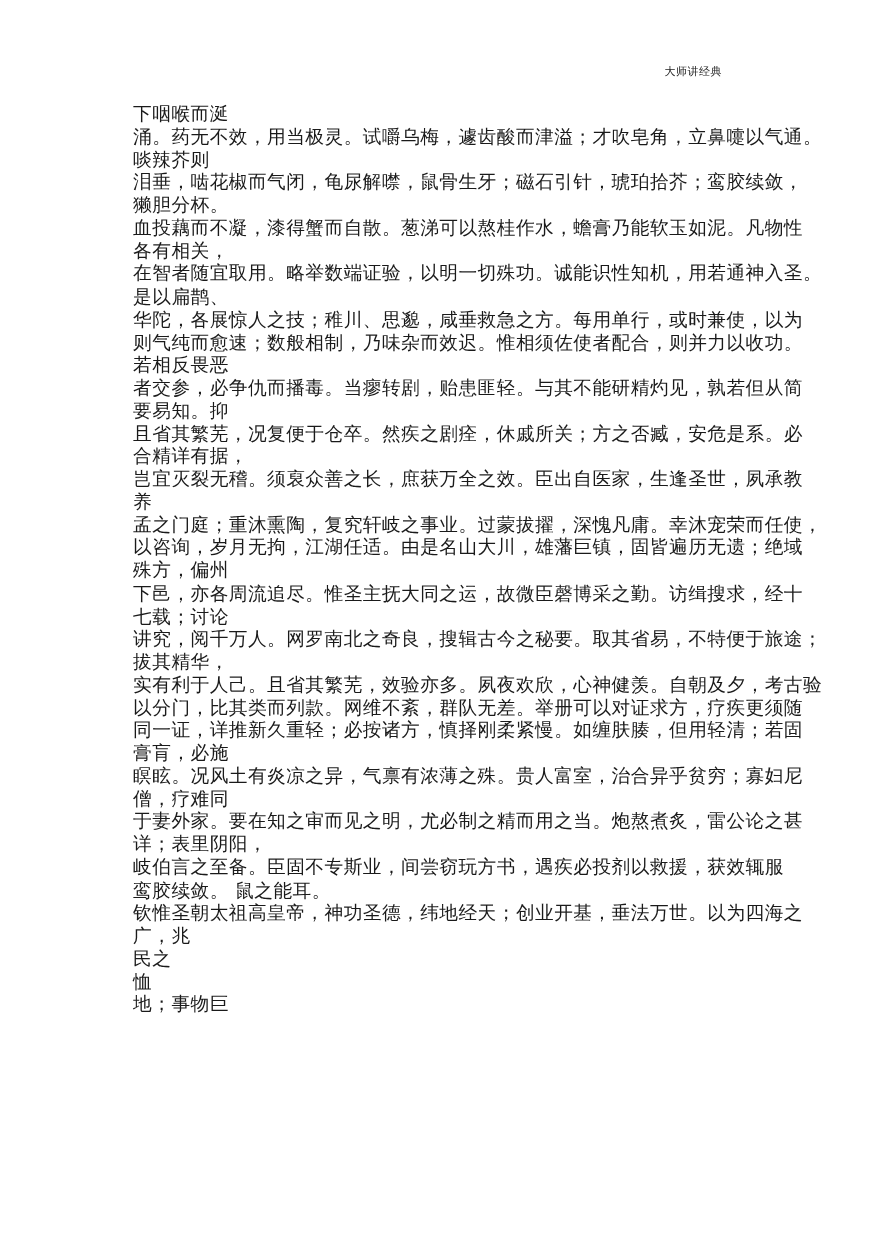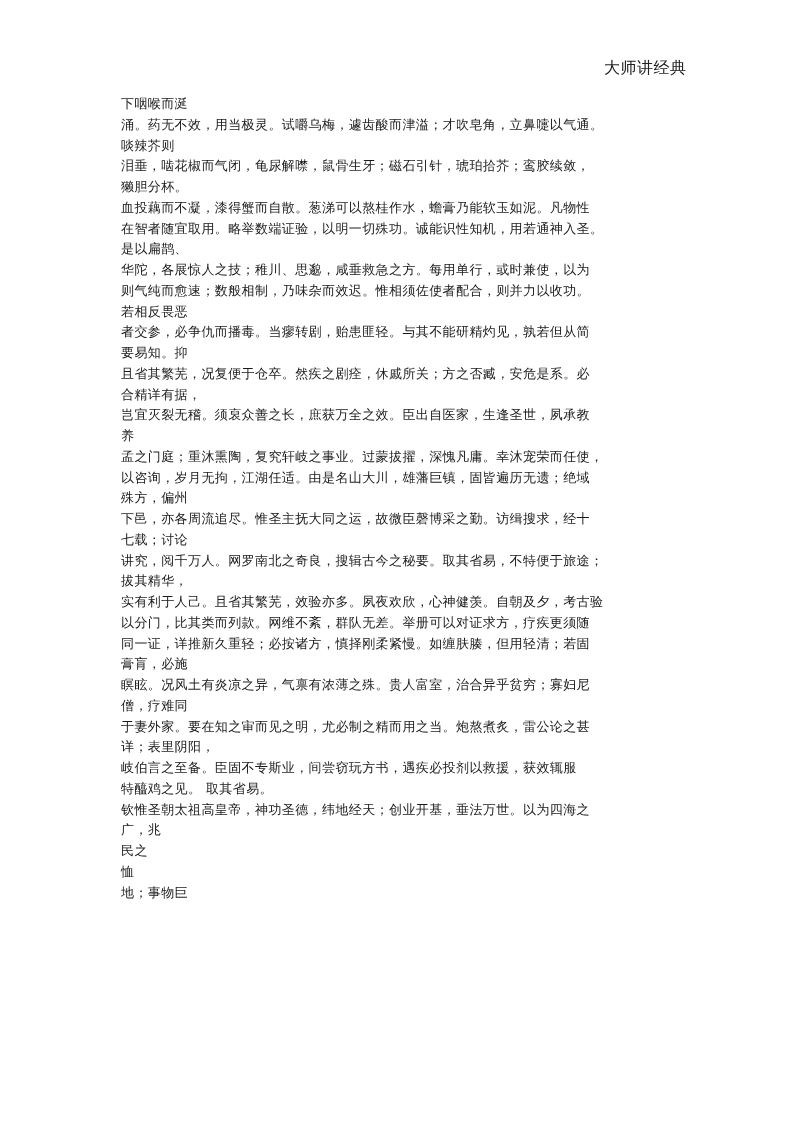--- a/index.html
+++ b/index.html
@@ -1,33 +1,34 @@
 <!DOCTYPE html>
 <html><head>
 <meta charset="utf-8">
 <style>
   html, body { margin: 0; padding: 0; background: #ffffff; }
   body { width: 793px; height: 1122px; position: relative; overflow: hidden;
          font-family: "DejaVu Serif", "Liberation Serif", serif; color: #1a1a1a; }
-  .header { position: absolute; top: 58px; left: 604px; font-size: 16px; color: #222; letter-spacing: 0.5px; }
+  .header { position: absolute; top: 58px; left: 604px; font-size: 10px; color: #222; letter-spacing: 0.5px; }
   .content { position: absolute; top: 94px; left: 121px; width: 560px; }
-  .line { font-size: 13px; line-height: 20.75px; height: 20.75px; white-space: nowrap; letter-spacing: 0.4px; }
+  .line { font-size: 17px; line-height: 20.75px; height: 20.75px; white-space: nowrap; letter-spacing: 0.4px; }
 </style>
 </head>
 <body>
 
 <div class="header">大师讲经典</div>
 
 <div class="content">
   <div class="line">下咽喉而涎</div>
   <div class="line">涌。药无不效，用当极灵。试嚼乌梅，遽齿酸而津溢；才吹皂角，立鼻嚏以气通。</div>
   <div class="line">啖辣芥则</div>
   <div class="line">泪垂，啮花椒而气闭，龟尿解噤，鼠骨生牙；磁石引针，琥珀拾芥；鸾胶续敛，</div>
   <div class="line">獭胆分杯。</div>
   <div class="line">血投藕而不凝，漆得蟹而自散。葱涕可以熬桂作水，蟾膏乃能软玉如泥。凡物性</div>
+  <div class="line">各有相关，</div>
   <div class="line">在智者随宜取用。略举数端证验，以明一切殊功。诚能识性知机，用若通神入圣。</div>
   <div class="line">是以扁鹊、</div>
   <div class="line">华陀，各展惊人之技；稚川、思邈，咸垂救急之方。每用单行，或时兼使，以为</div>
   <div class="line">则气纯而愈速；数般相制，乃味杂而效迟。惟相须佐使者配合，则并力以收功。</div>
   <div class="line">若相反畏恶</div>
   <div class="line">者交参，必争仇而播毒。当瘳转剧，贻患匪轻。与其不能研精灼见，孰若但从简</div>
   <div class="line">要易知。抑</div>
   <div class="line">且省其繁芜，况复便于仓卒。然疾之剧痊，休戚所关；方之否臧，安危是系。必</div>
   <div class="line">合精详有据，</div>
   <div class="line">岂宜灭裂无稽。须裒众善之长，庶获万全之效。臣出自医家，生逢圣世，夙承教</div>
@@ -41,19 +42,19 @@
   <div class="line">拔其精华，</div>
   <div class="line">实有利于人己。且省其繁芜，效验亦多。夙夜欢欣，心神健羡。自朝及夕，考古验</div>
   <div class="line">以分门，比其类而列款。网维不紊，群队无差。举册可以对证求方，疗疾更须随</div>
   <div class="line">同一证，详推新久重轻；必按诸方，慎择刚柔紧慢。如缠肤腠，但用轻清；若固</div>
   <div class="line">膏肓，必施</div>
   <div class="line">瞑眩。况风土有炎凉之异，气禀有浓薄之殊。贵人富室，治合异乎贫穷；寡妇尼</div>
   <div class="line">僧，疗难同</div>
   <div class="line">于妻外家。要在知之审而见之明，尤必制之精而用之当。炮熬煮炙，雷公论之甚</div>
   <div class="line">详；表里阴阳，</div>
   <div class="line">岐伯言之至备。臣固不专斯业，间尝窃玩方书，遇疾必投剂以救援，获效辄服</div>
-  <div class="line">特醯鸡之见。 取其省易。</div>
+  <div class="line">鸾胶续敛。 鼠之能耳。</div>
   <div class="line">钦惟圣朝太祖高皇帝，神功圣德，纬地经天；创业开基，垂法万世。以为四海之</div>
   <div class="line">广，兆</div>
   <div class="line">民之</div>
   <div class="line">恤</div>
   <div class="line">地；事物巨</div>
 </div>
 
 </body></html>

